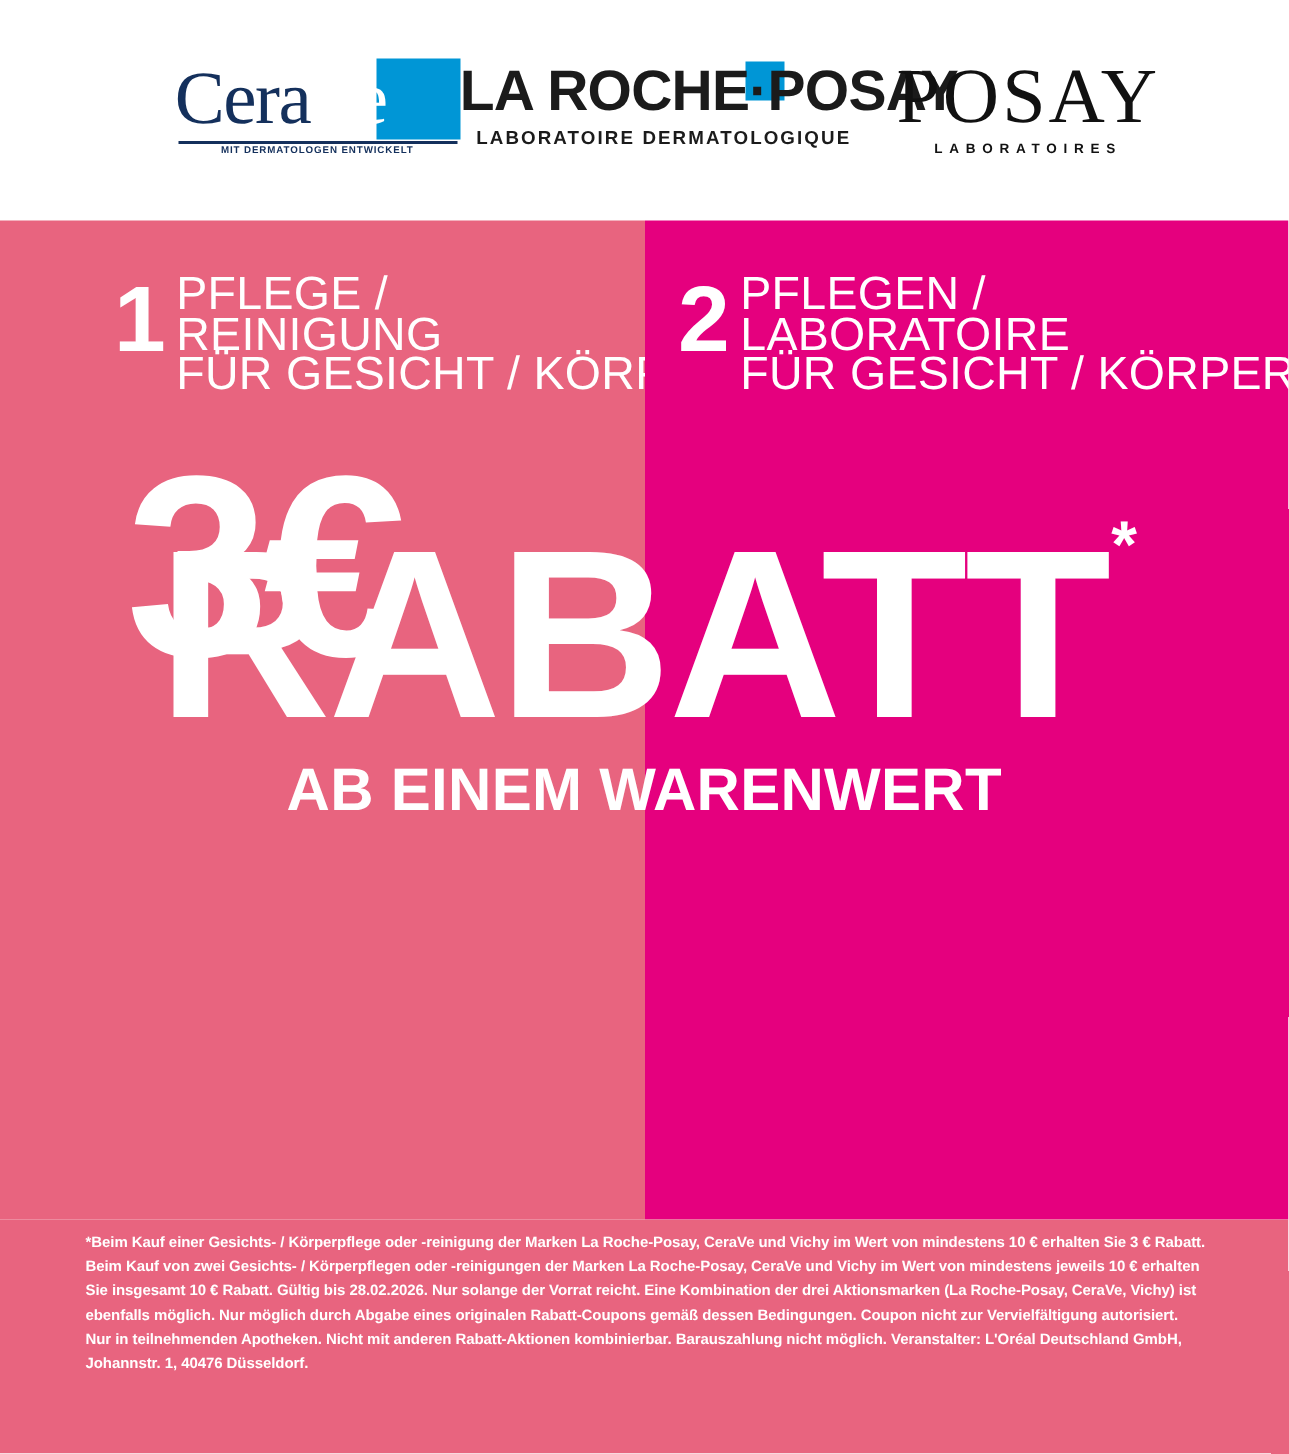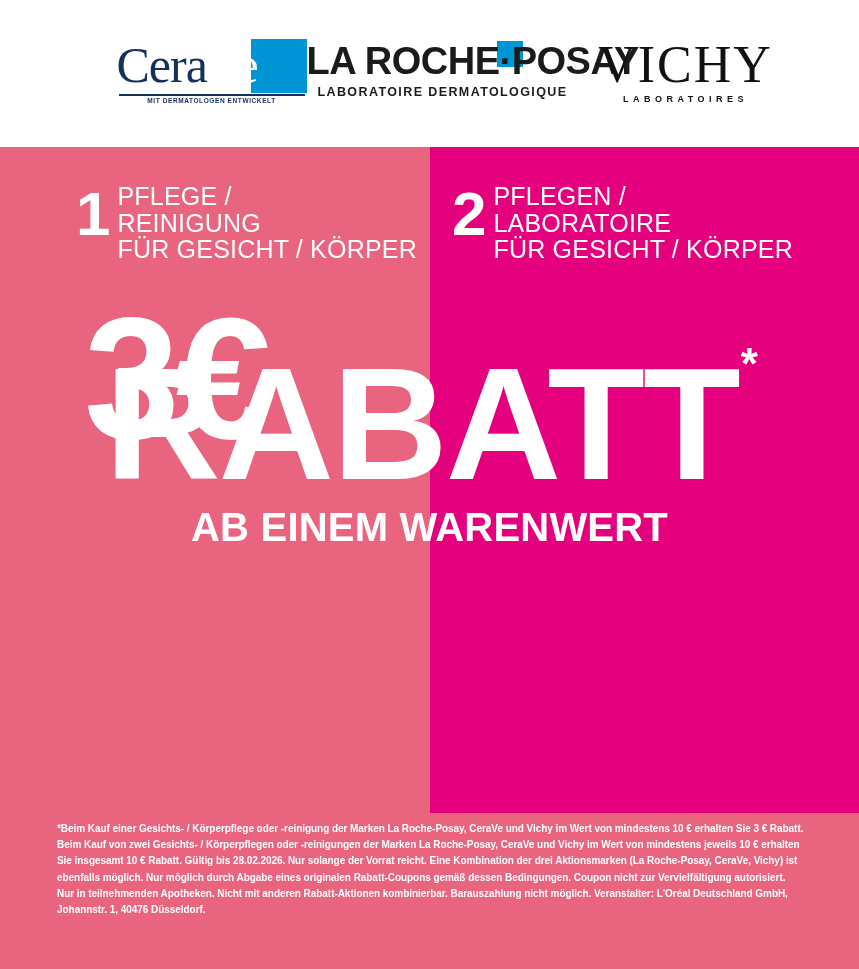--- a/index.html
+++ b/index.html
@@ -178,21 +178,21 @@
   .offer-right { left: 22px; }
 
   .offer-num {
     font-size: 62px;
     line-height: 58px;
     font-weight: 700;
     margin-right: 7px;
     margin-top: 2px;
   }
   .offer-lines {
-    font-size: 25px;
+    font-size: 31px;
     line-height: 26.5px;
     font-weight: 400;
     letter-spacing: 0.2px;
     white-space: nowrap;
   }
 
   
   .price {
     position: absolute;
     top: 145px;
@@ -272,21 +272,21 @@
     <div class="brand">
       <div class="lrp">
         <div class="lrp-blue-block"></div>
         <div class="lrp-word">LA ROCHE·POSAY</div>
         <div class="lrp-sub">LABORATOIRE DERMATOLOGIQUE</div>
       </div>
     </div>
 
     <div class="brand">
       <div class="vichy">
-        <div class="vichy-word">VICHY</div>
+        <div class="vichy-word">POSAY</div>
         <div class="vichy-sub">LABORATOIRES</div>
       </div>
     </div>
 
   </div>
 
   <div class="panel-left">
     <div class="offer offer-left">
       <div class="offer-num">1</div>
       <div class="offer-lines">

